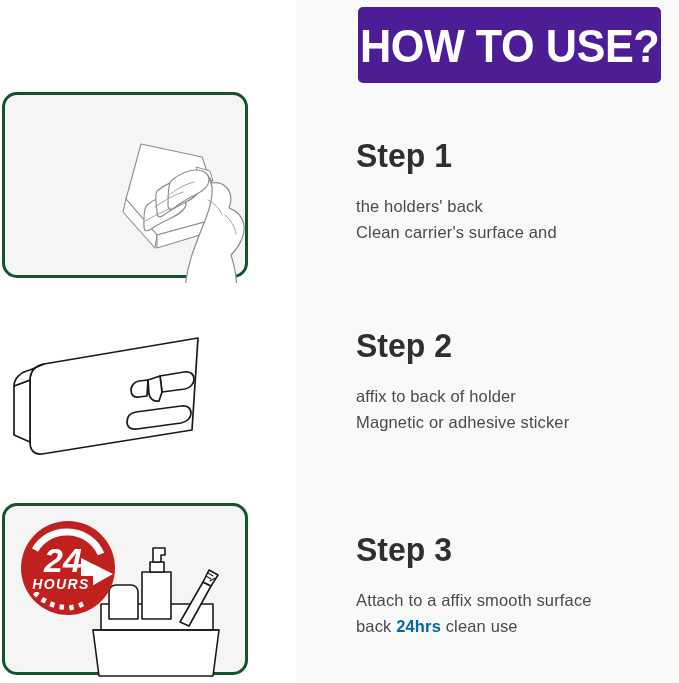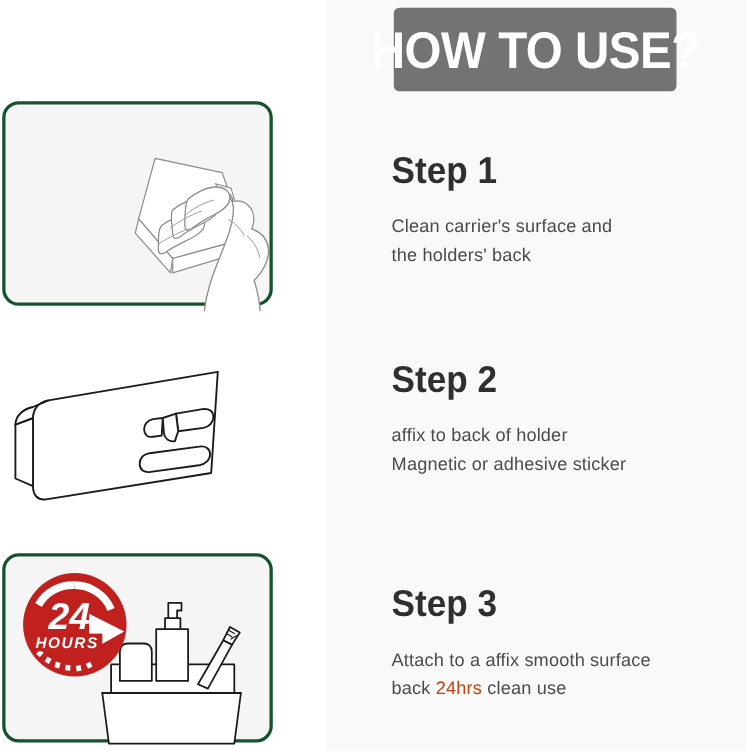--- a/index.html
+++ b/index.html
@@ -100,23 +100,23 @@
     position: absolute;
     left: 296px;
     top: 0;
     width: 383px;
     height: 683px;
   }
   .title-badge {
     position: absolute;
     left: 62px;
     top: 7px;
-    width: 257px;
+    width: 303px;
     height: 76px;
-    background: #737373;
+    background: #4c1d95;
     border-radius: 5px;
     display: flex;
     align-items: center;
     justify-content: center;
   }
   .title-badge .title-text {
     color: #ffffff;
     font-family: "Liberation Sans Narrow", "Liberation Sans", "DejaVu Sans", sans-serif;
     font-weight: bold;
     font-size: 47px;
@@ -149,22 +149,22 @@
   }
   .step-body {
     font-family: "Liberation Sans", "DejaVu Sans", sans-serif;
     font-size: 16.5px;
     color: #4b4b4b;
     line-height: 26px;
     letter-spacing: 0.15px;
     margin: 0;
   }
   .step-body .hl {
-    color: #c2410c;
-    font-weight: normal;
+    color: #0369a1;
+    font-weight: bold;
   }
   .body-line { display: block; }
 </style>
 </head>
 <body>
 
 <div id="page">
 
   <div class="right-bg"></div>
 
@@ -322,22 +322,22 @@
 
   <div class="text-col">
 
     <div class="title-badge">
       <span class="title-text">HOW TO USE?</span>
     </div>
 
     <div class="step-block" id="step-block-1">
       <div class="step-heading">Step 1</div>
       <div class="step-body">
+        <span class="body-line">the holders' back</span>
         <span class="body-line">Clean carrier's surface and</span>
-        <span class="body-line">the holders' back</span>
       </div>
     </div>
 
     <div class="step-block" id="step-block-2">
       <div class="step-heading">Step 2</div>
       <div class="step-body">
         <span class="body-line">affix to back of holder</span>
         <span class="body-line">Magnetic or adhesive sticker</span>
       </div>
     </div>

